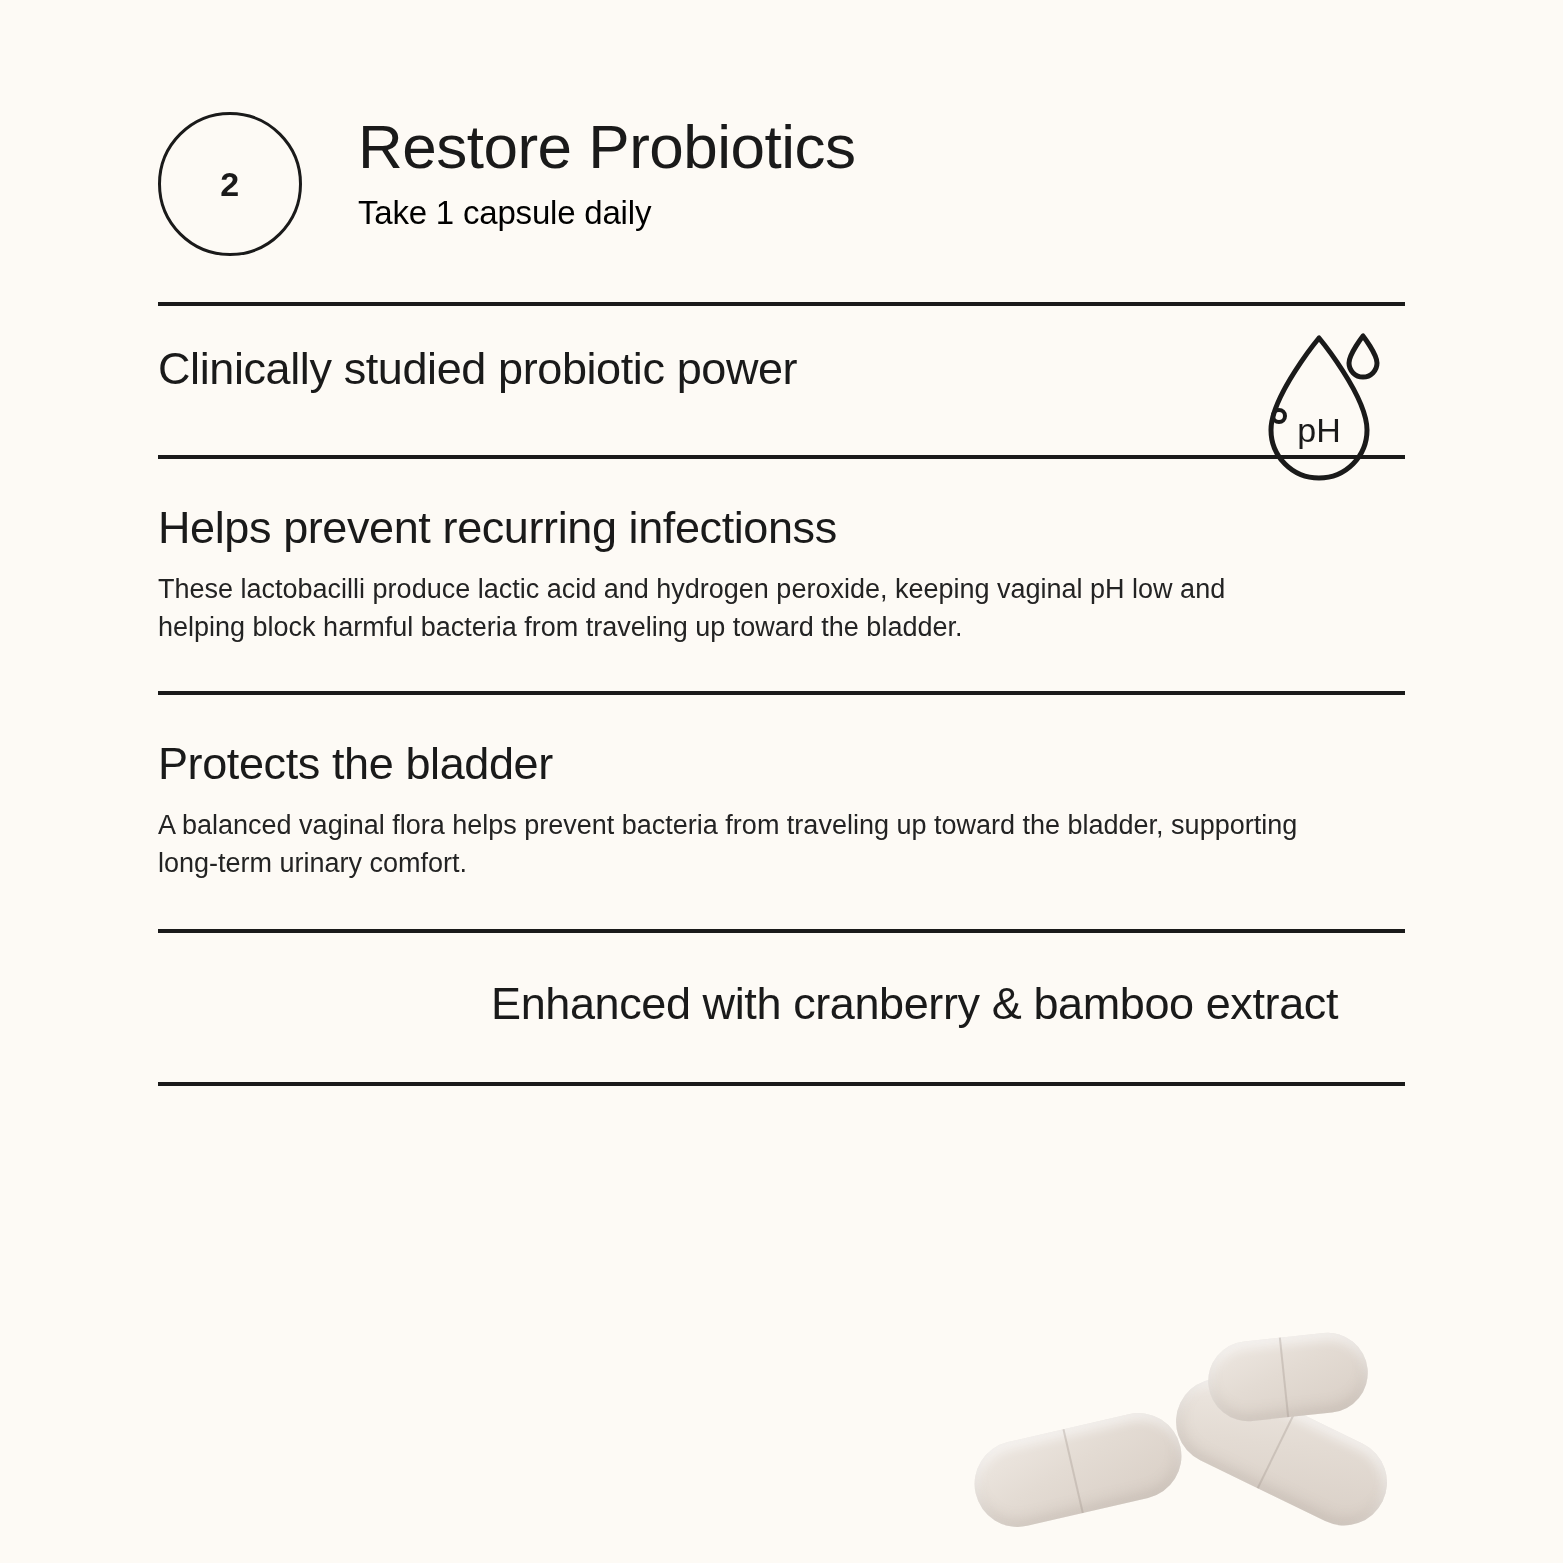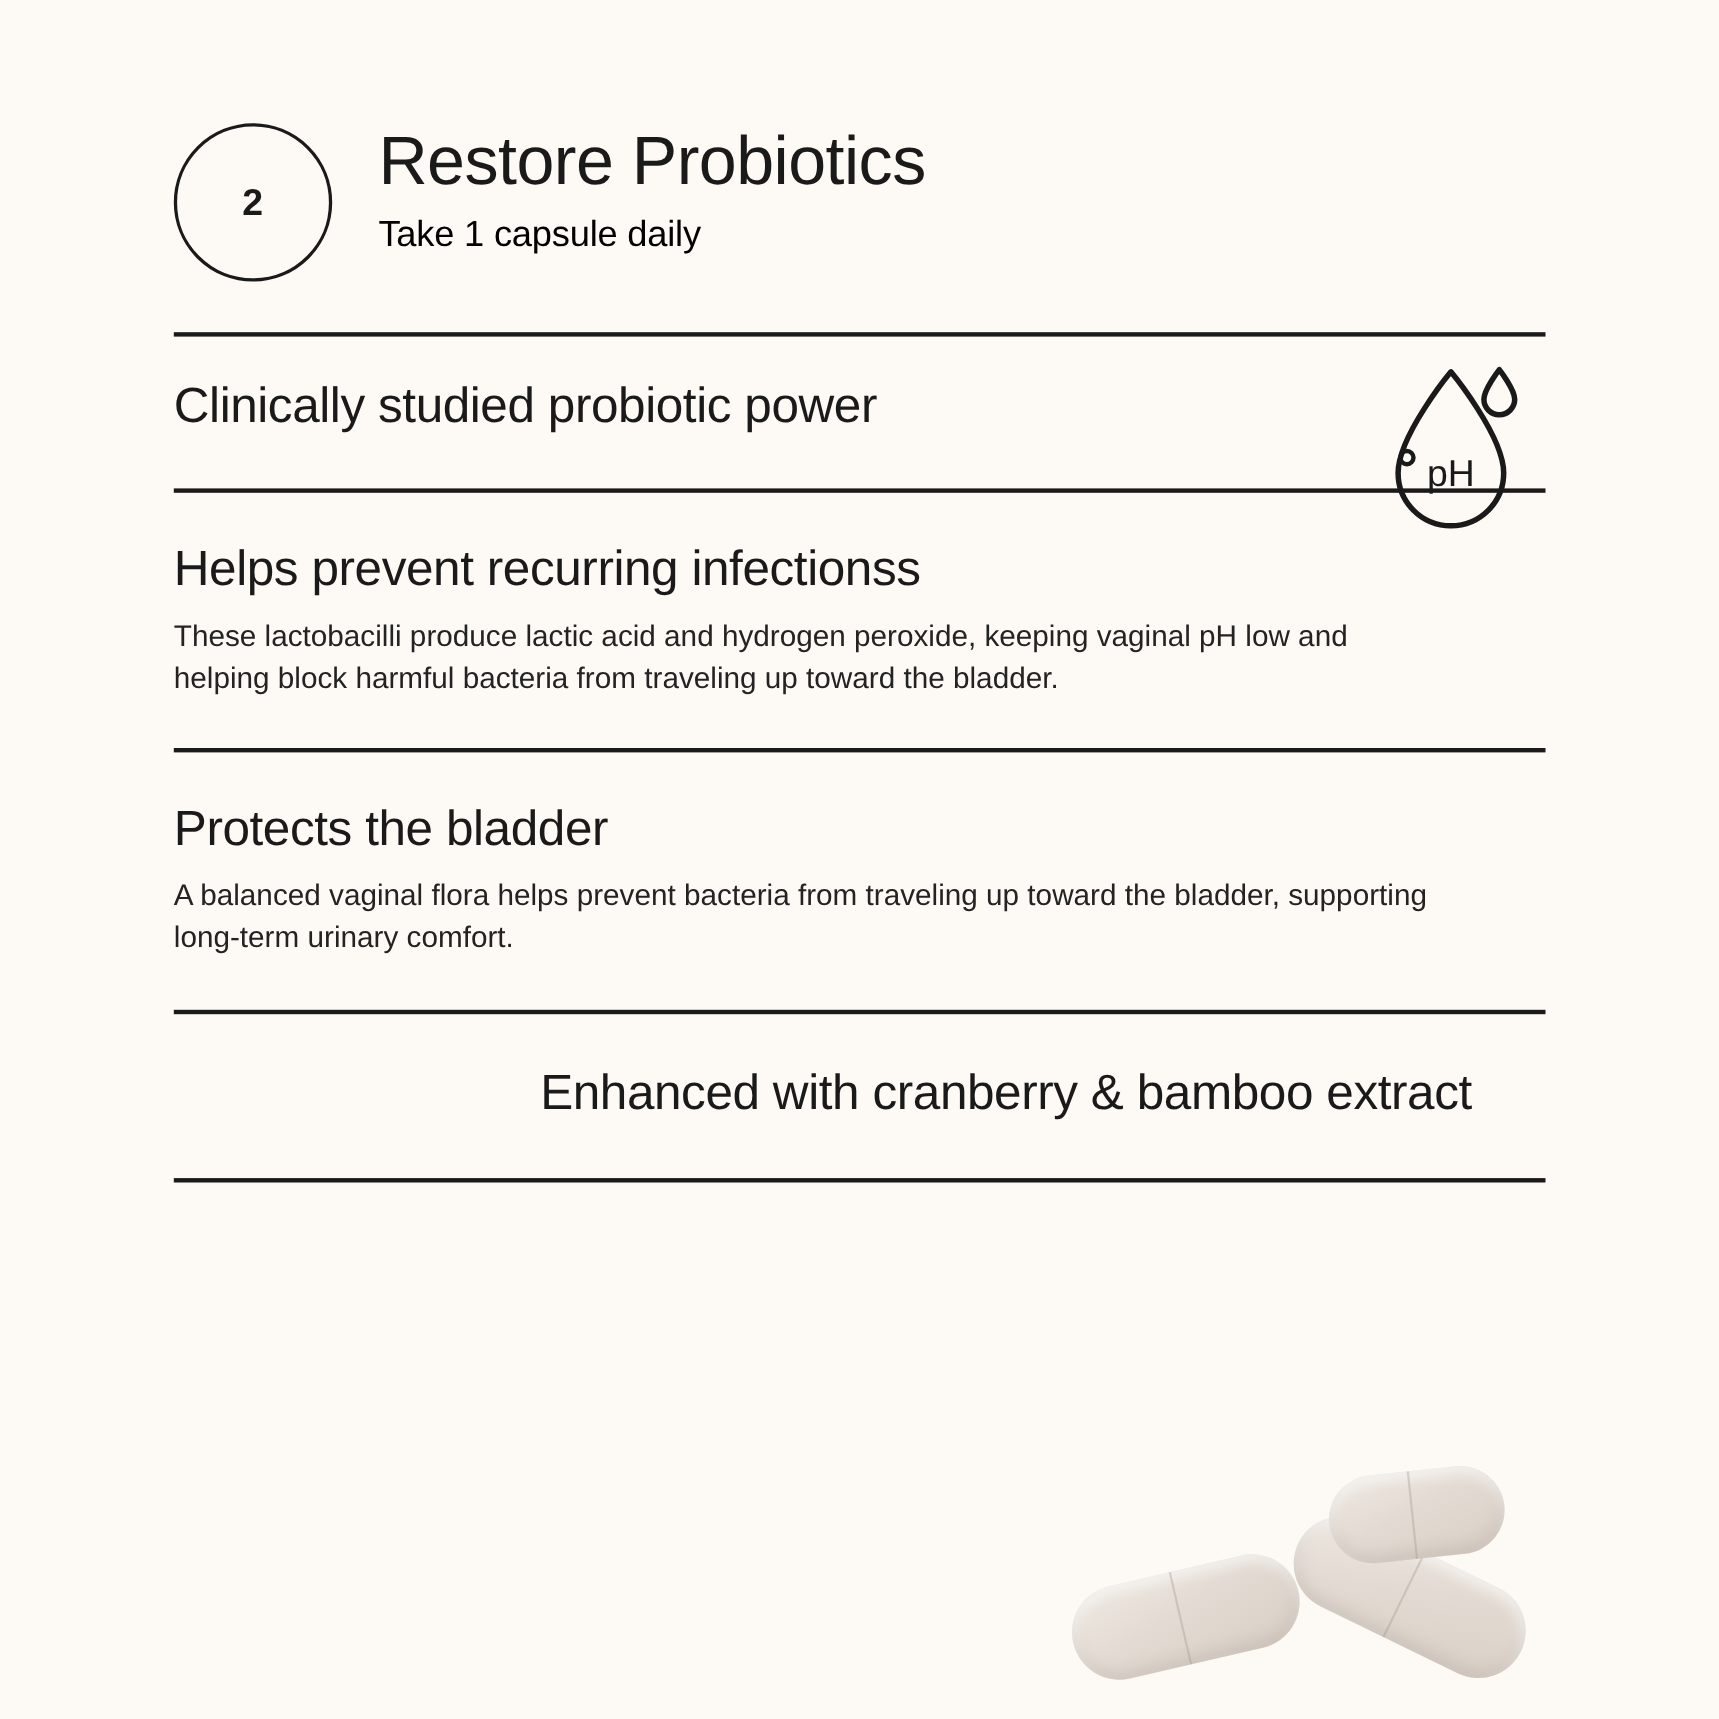--- a/index.html
+++ b/index.html
@@ -38,21 +38,21 @@
     border-radius: 50%;
     display: flex;
     align-items: center;
     justify-content: center;
     font-size: 34px;
     font-weight: bold;
     letter-spacing: 0.5px;
     margin-top: 4px;
   }
   .header-text {
-    margin-left: 42px;
+    margin-left: 56px;
     padding-top: 8px;
   }
   .header-title {
     font-size: 62px;
     line-height: 1.0;
     font-weight: 400;
     letter-spacing: -0.5px;
     color: #1a1a1a;
     margin: 0 0 16px 0;
   }
@@ -88,21 +88,21 @@
     line-height: 1.1;
   }
   .feature-desc {
     font-size: 27px;
     line-height: 1.42;
     color: #232323;
     margin: 0;
     max-width: 1160px;
   }
   .feature.first .feature-inner { max-width: 1040px; }
-  .feature.first { padding-top: 38px; padding-bottom: 32px; }
+  .feature.first { padding-top: 38px; padding-bottom: 43px; }
   .feature.second { padding-top: 44px; padding-bottom: 44px; }
   .feature.third  { padding-top: 44px; padding-bottom: 46px; }
   .feature.fourth { padding-top: 46px; padding-bottom: 36px; text-align: right; }
 
   
   .ph-icon {
     position: absolute;
     right: 16px;
     top: 18px;
     width: 140px;

